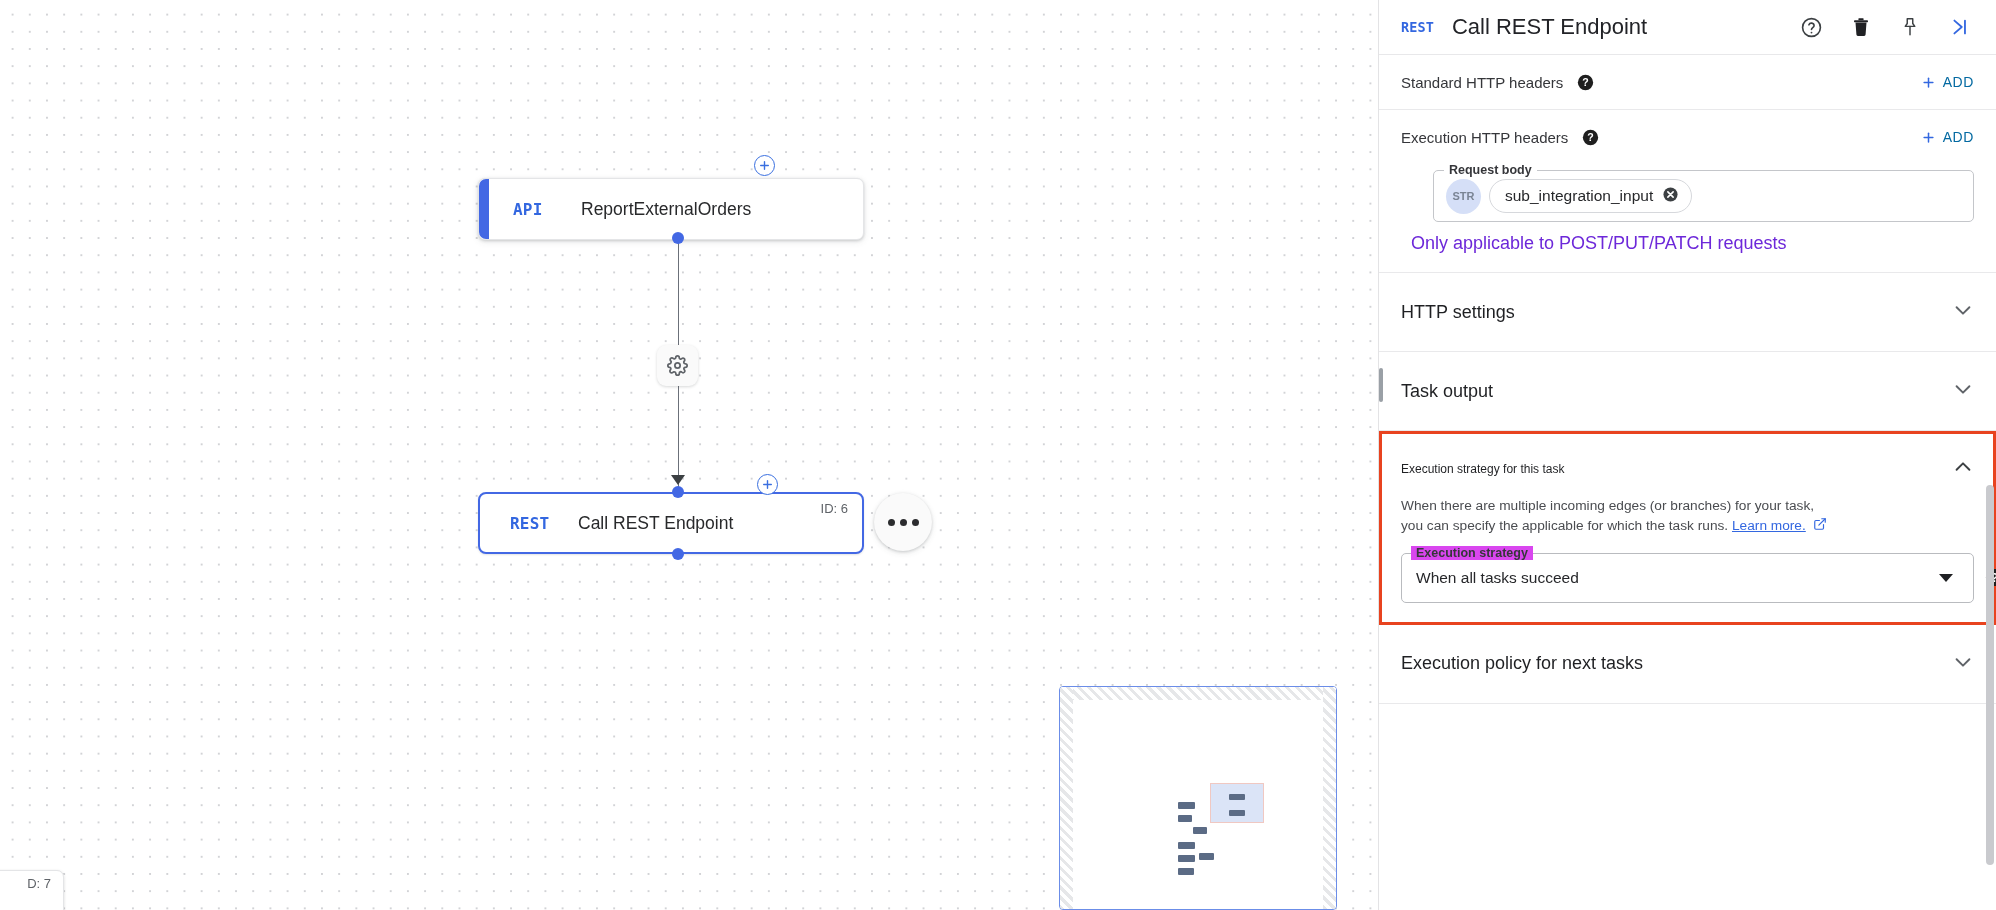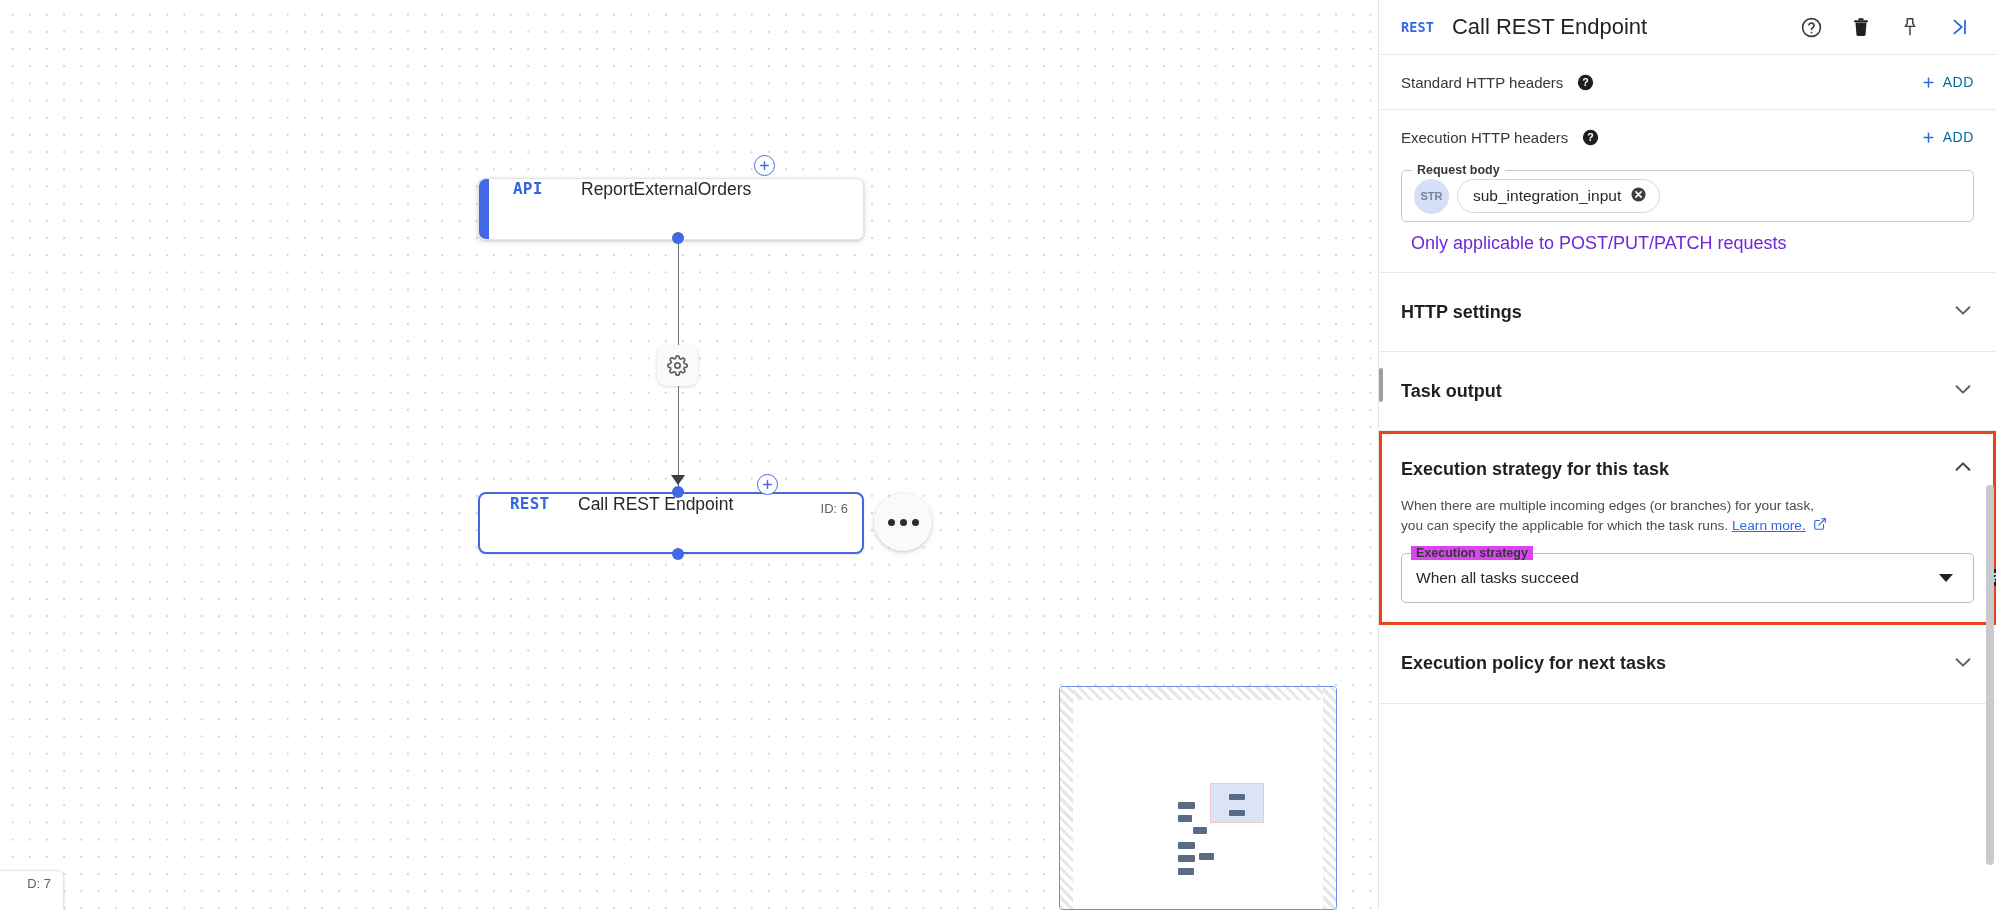--- a/index.html
+++ b/index.html
@@ -24,21 +24,21 @@
     background-position: 4px 6px;
     overflow: hidden;
   }
 
   
   .node {
     position: absolute;
     background: #fff;
     border-radius: 7px;
     display: flex;
-    align-items: flex-start;
+    align-items: center;
   }
   .node-api {
     left: 478px; top: 178px;
     width: 386px; height: 62px;
     border: 1px solid #e4e5e7;
     box-shadow: 0 1px 3px rgba(60,64,67,0.22), 0 2px 7px rgba(60,64,67,0.10);
   }
   .node-api::before {
     content: "";
     position: absolute;
@@ -263,20 +263,21 @@
   
   .field {
     position: relative;
     border: 1px solid #c4c6ca;
     border-radius: 5px;
     height: 52px;
     display: flex;
     align-items: center;
     padding: 0 12px;
     margin-top: 6px;
+    margin-left: 32px;
   }
   .field .legend {
     position: absolute;
     top: -8px; left: 10px;
     background: #ffffff;
     padding: 0 5px;
     font-size: 12.5px;
     font-weight: 700;
     color: #35363a;
   }
@@ -312,21 +313,21 @@
   .collapsible {
     display: flex;
     align-items: center;
     padding: 26px 22px 26px 22px;
     border-bottom: 1px solid #e9e9eb;
     cursor: pointer;
     position: relative;
   }
   .collapsible .ctitle {
     font-size: 18px;
-    font-weight: 700;
+    font-weight: 400;
     color: #1f2023;
     flex: 1;
   }
   .scroll-tick {
     position: absolute;
     left: 0; top: 16px;
     width: 4px; height: 34px;
     background: #9aa0a6;
     border-radius: 2px;
   }
@@ -336,22 +337,22 @@
     border: 3px solid #e8431f;
     position: relative;
     background: #fff;
   }
   .hl-head {
     display: flex;
     align-items: center;
     padding: 22px 19px 14px 19px;
   }
   .hl-head .ctitle {
-    font-size: 18px;
-    font-weight: 700;
+    font-size: 12px;
+    font-weight: 400;
     color: #1f2023;
     flex: 1;
   }
   .hl-desc {
     font-size: 13.7px;
     line-height: 1.45;
     color: #4a4c50;
     padding: 0 22px 0 19px;
   }
   .hl-desc a {

